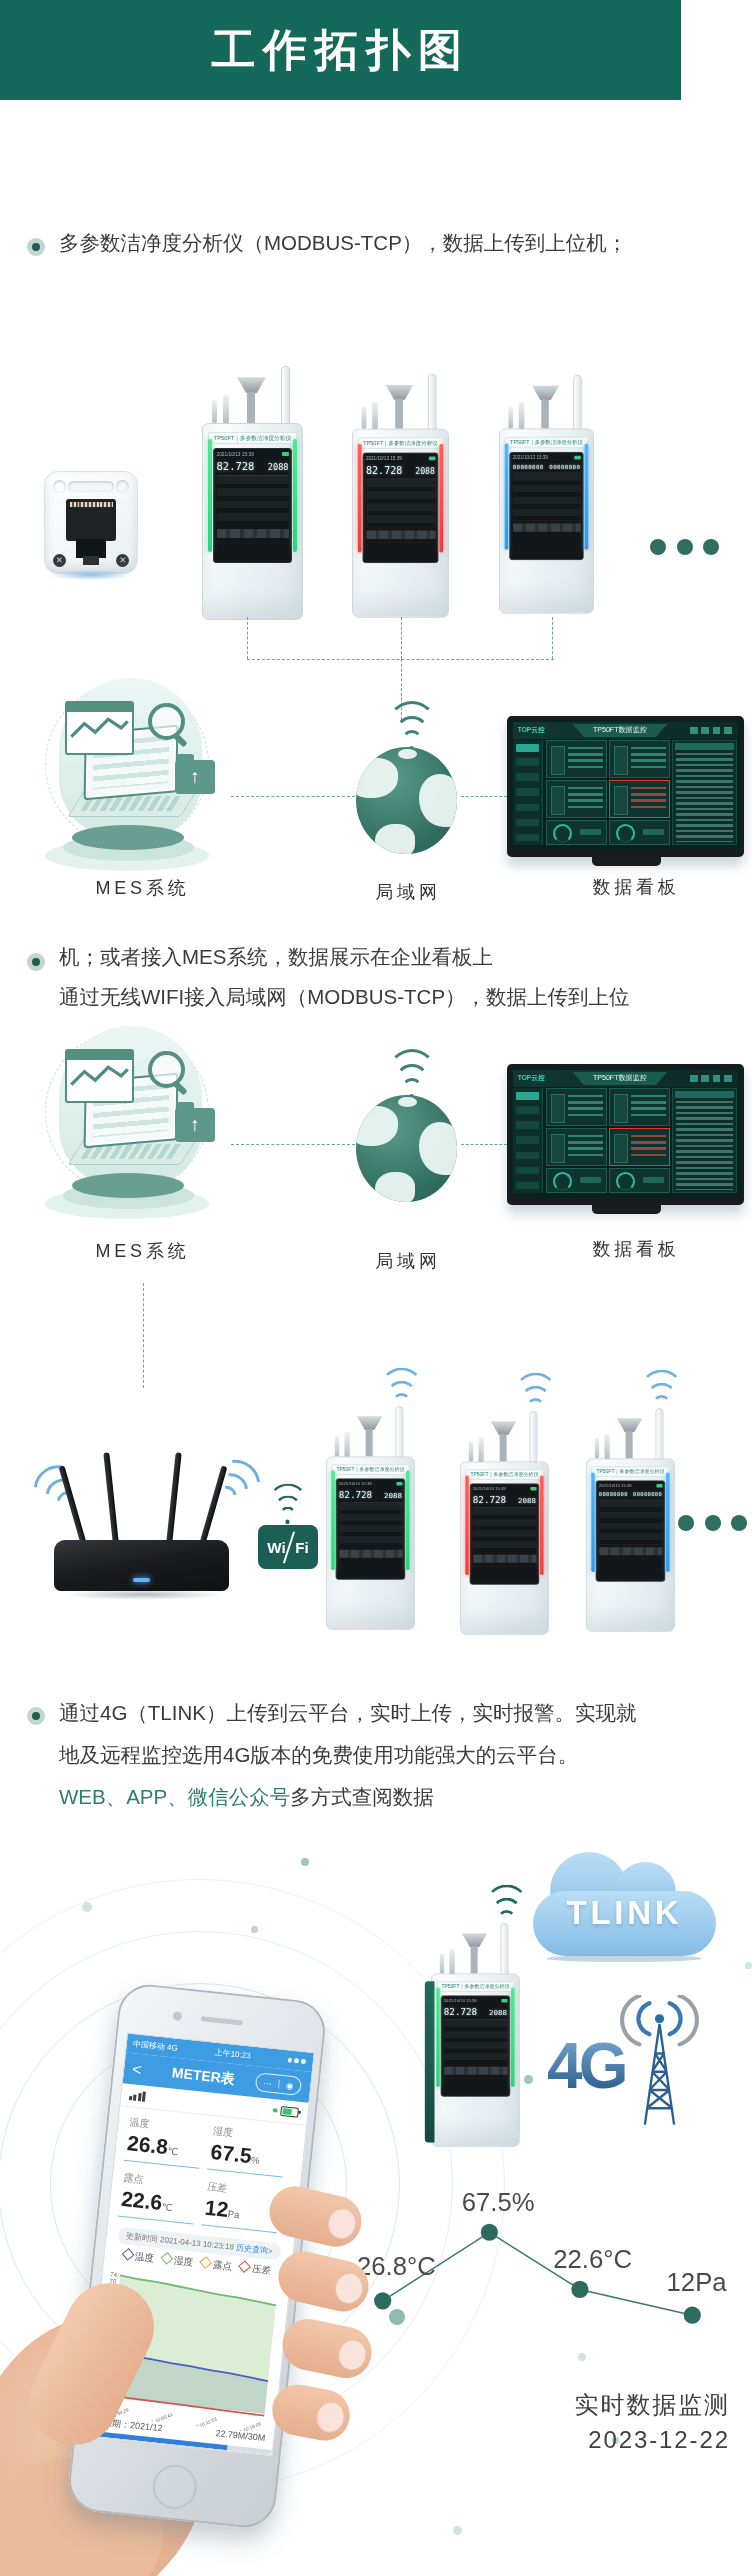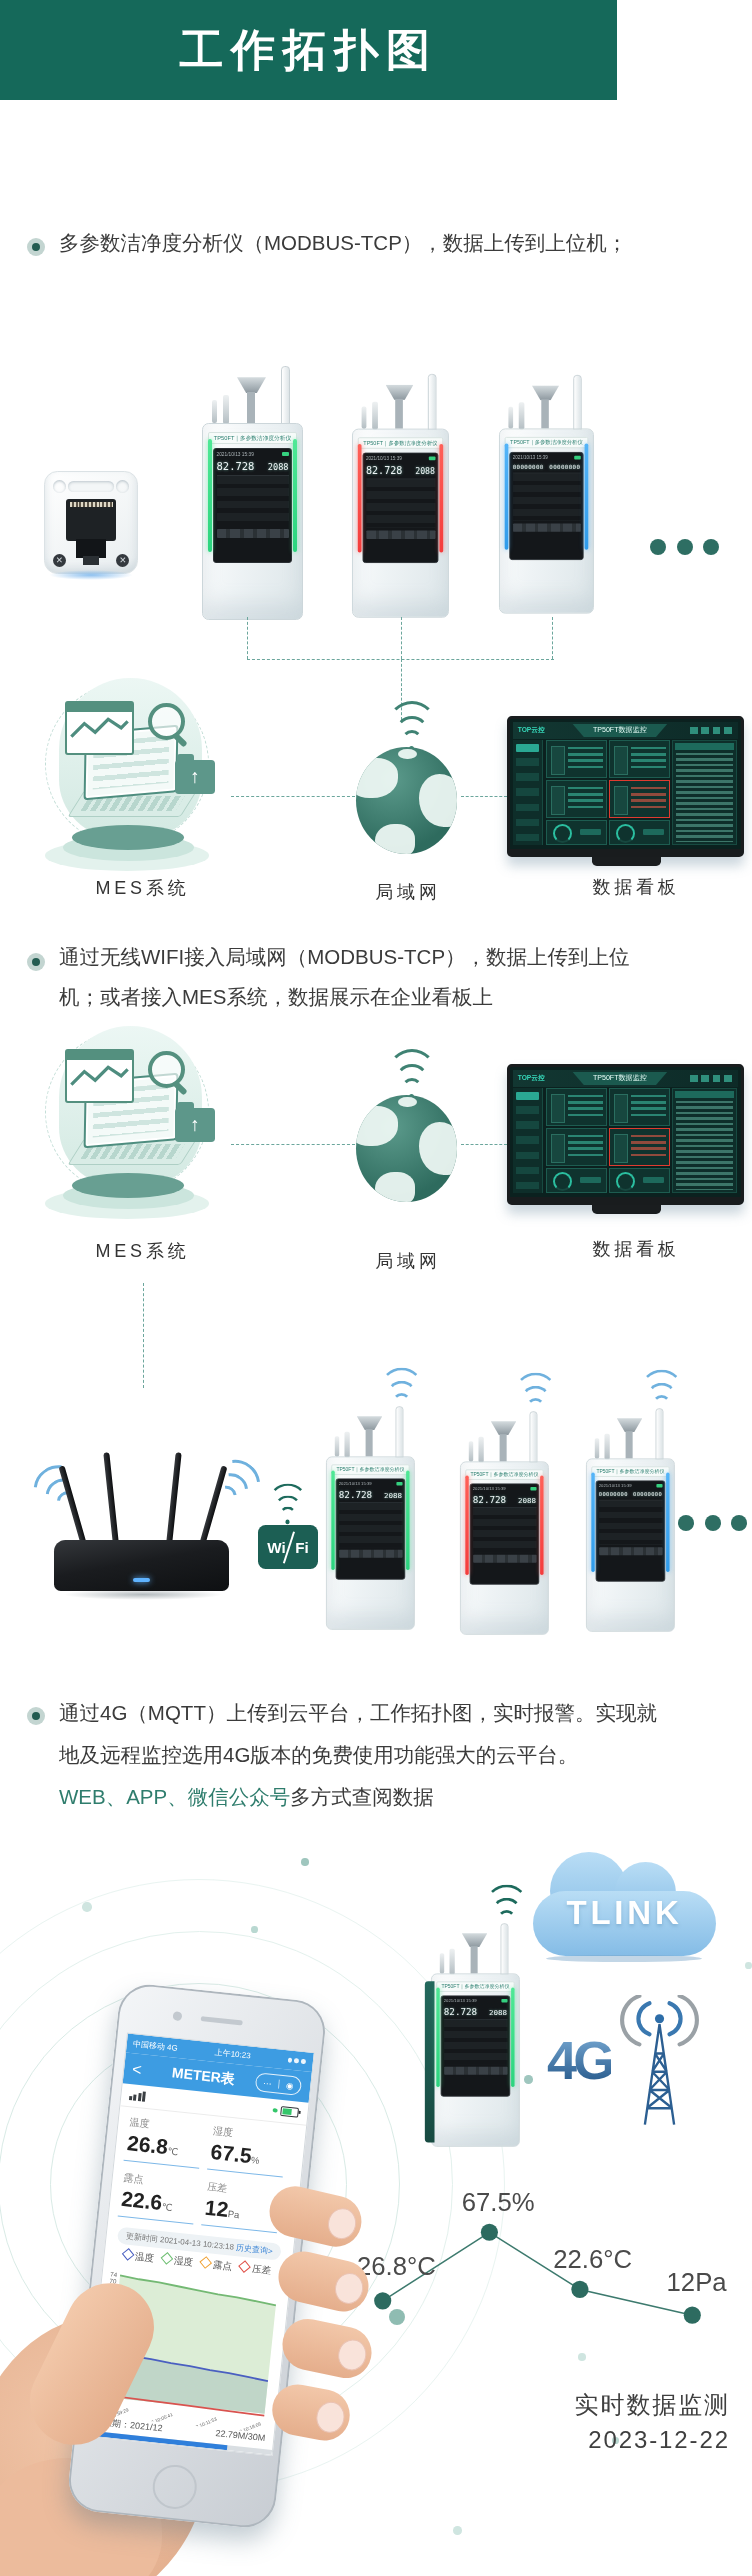--- a/index.html
+++ b/index.html
@@ -1,21 +1,21 @@
 <!DOCTYPE html>
 <html><head>
 <meta charset="utf-8">
 <style>
   html,body{margin:0;padding:0;background:#fff;}
   #page{position:relative;width:753px;height:2576px;background:#fff;overflow:hidden;
         font-family:"Liberation Sans","DejaVu Sans",sans-serif;}
   i,b{font-style:normal;font-weight:normal;display:block;}
 
   
-  .banner{position:absolute;left:0;top:0;width:617px;height:100px;background:#15695a;
+  .banner{position:absolute;left:0;top:0;width:681px;height:100px;background:#15695a;
           display:flex;align-items:center;justify-content:center;}
   .banner h1{margin:0;color:#fff;font-size:44px;font-weight:700;letter-spacing:7.6px;}
 
   
   .bullet-dot{position:absolute;width:18px;height:18px;border-radius:50%;background:#c3d5d1;}
   .bullet-dot::after{content:'';position:absolute;left:4.8px;top:4.8px;width:8.6px;height:8.6px;border-radius:50%;background:#235c51;}
   .btext{position:absolute;left:59px;width:676px;font-size:20.5px;color:#3b3b3b;line-height:40px;}
   .btext .hl{color:#2f7d6d;}
 
   
@@ -195,21 +195,21 @@
   .cloud{position:absolute;left:533px;top:1852px;width:183px;height:112px;}
   .cloud .cb{position:absolute;border-radius:50%;background:linear-gradient(#b9ddf5,#84bce6);}
   .cloud .c1{left:17px;top:0;width:78px;height:78px;}
   .cloud .c2{left:82px;top:9.5px;width:61px;height:61px;}
   .cloud .c3{left:0;bottom:7.6px;width:183px;height:65px;border-radius:34px;}
   .cloud .clabel{position:absolute;left:0;right:0;top:42px;text-align:center;color:#fff;font-size:33px;
         font-weight:700;letter-spacing:3.8px;text-shadow:0 1.9px 3.8px rgba(70,120,160,.35);}
   .cloud .csh{position:absolute;left:13.3px;bottom:1.9px;width:156px;height:7.6px;border-radius:50%;background:rgba(120,165,200,.45);}
 
   
-  .g4{position:absolute;left:547px;top:2029px;font-size:54px;font-weight:800;letter-spacing:-3.8px;
+  .g4{position:absolute;left:547px;top:2029px;font-size:64px;font-weight:800;letter-spacing:-3.8px;
         background:linear-gradient(#7fb0d9,#1c4f82);-webkit-background-clip:text;background-clip:text;color:transparent;}
   .tower{position:absolute;left:612px;top:1995px;width:95px;height:137px;}
 
   
   .ring{position:absolute;border-radius:50%;border:1.4px solid #d9ebe6;}
   .deco-dot{position:absolute;border-radius:50%;}
 
   
   .phone{position:absolute;left:93px;top:1991px;width:208px;height:530px;transform:rotate(6deg);
         background:linear-gradient(120deg,#f4f6f8,#c8cdd3);border-radius:32px;
@@ -431,22 +431,22 @@
     </div>
     <div class="d-tbl"></div>
     <i class="d-stand"></i>
   </div>
   <div class="lbl" style="left:57px;top:876px;width:171px">MES系统</div>
   <div class="lbl" style="left:351px;top:880px;width:114px">局域网</div>
   <div class="lbl" style="left:562px;top:875px;width:148px">数据看板</div>
 
   <span class="bullet-dot" style="left:27px;top:953px"></span>
   <div class="btext" style="top:937px">
+    <div>机；或者接入MES系统，数据展示在企业看板上</div>
     <div>通过无线WIFI接入局域网（MODBUS-TCP），数据上传到上位</div>
-    <div>机；或者接入MES系统，数据展示在企业看板上</div>
   </div>
 
   <div class="mes" style="left:34px;top:1024px">
     <i class="m-ring"></i>
       <i class="m-blob"></i>
     <i class="m-base3"></i>
       <i class="m-base2"></i>
       <i class="m-base1"></i>
     <i class="m-lt-kb"></i>
     <i class="m-lt-scr"></i>
@@ -615,21 +615,21 @@
     </div>
   </div>
   <div class="dots3" style="left:678px;top:1515px">
       <i></i>
       <i></i>
       <i></i>
     </div>
 
   <span class="bullet-dot" style="left:27px;top:1707px"></span>
   <div class="btext" style="top:1692px;line-height:42px">
-    <div>通过4G（MQTT）上传到云平台，工作拓扑图，实时报警。实现就</div>
+    <div>通过4G（TLINK）上传到云平台，实时上传，实时报警。实现就</div>
     <div>地及远程监控选用4G版本的免费使用功能强大的云平台。</div>
     <div><span class="hl">WEB、APP、微信公众号</span><span>多方式查阅数据</span></div>
   </div>
 
   <i class="ring" style="left:103px;top:2088px;width:191px;height:191px"></i>
   <i class="ring" style="left:50px;top:2036px;width:295px;height:295px"></i>
   <i class="ring" style="left:-1.9px;top:1983px;width:400px;height:400px"></i>
   <i class="ring" style="left:-54px;top:1931px;width:505px;height:505px;border-color:#e3f1ed"></i>
   <i class="ring" style="left:-107px;top:1879px;width:610px;height:610px;border-color:#e9f4f1"></i>
   <i class="deco-dot" style="left:301px;top:1858px;width:7.6px;height:7.6px;background:#9fc6be"></i>

